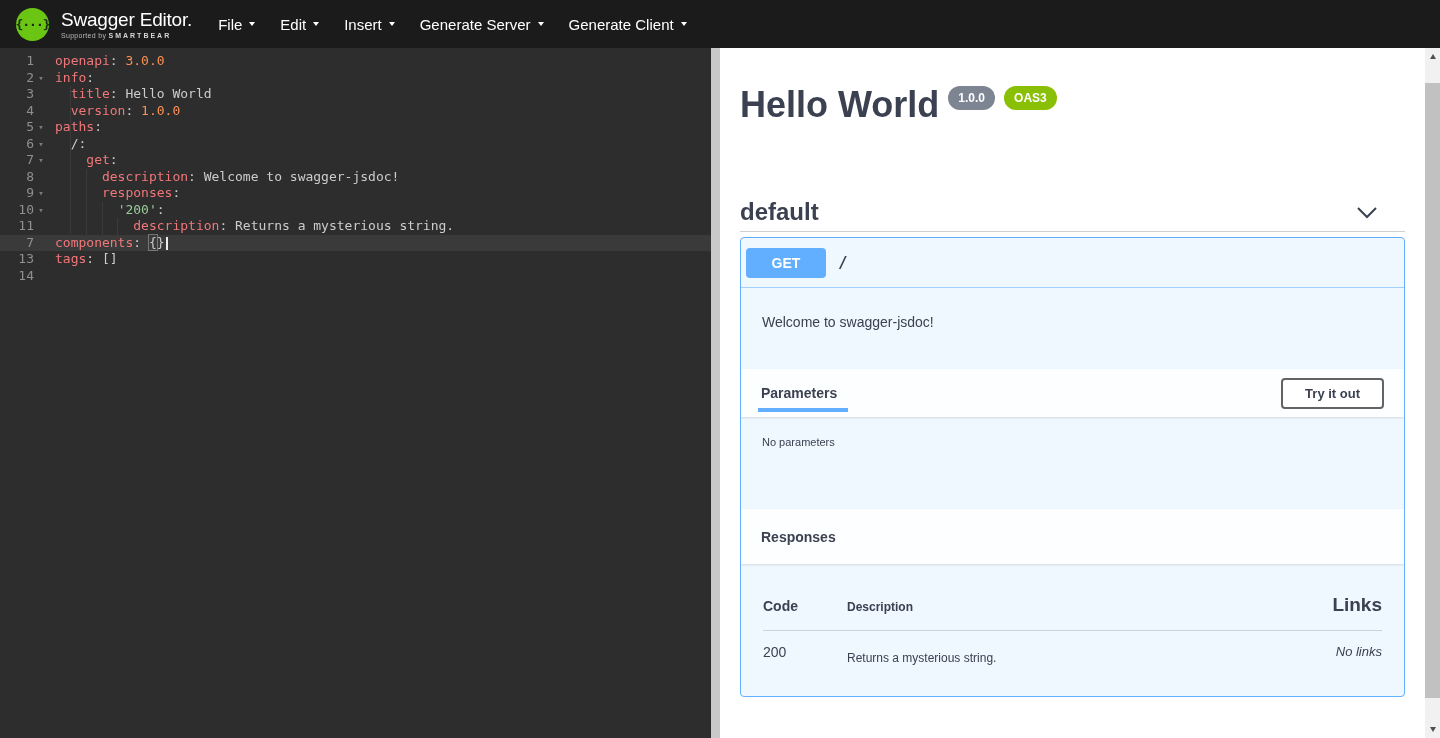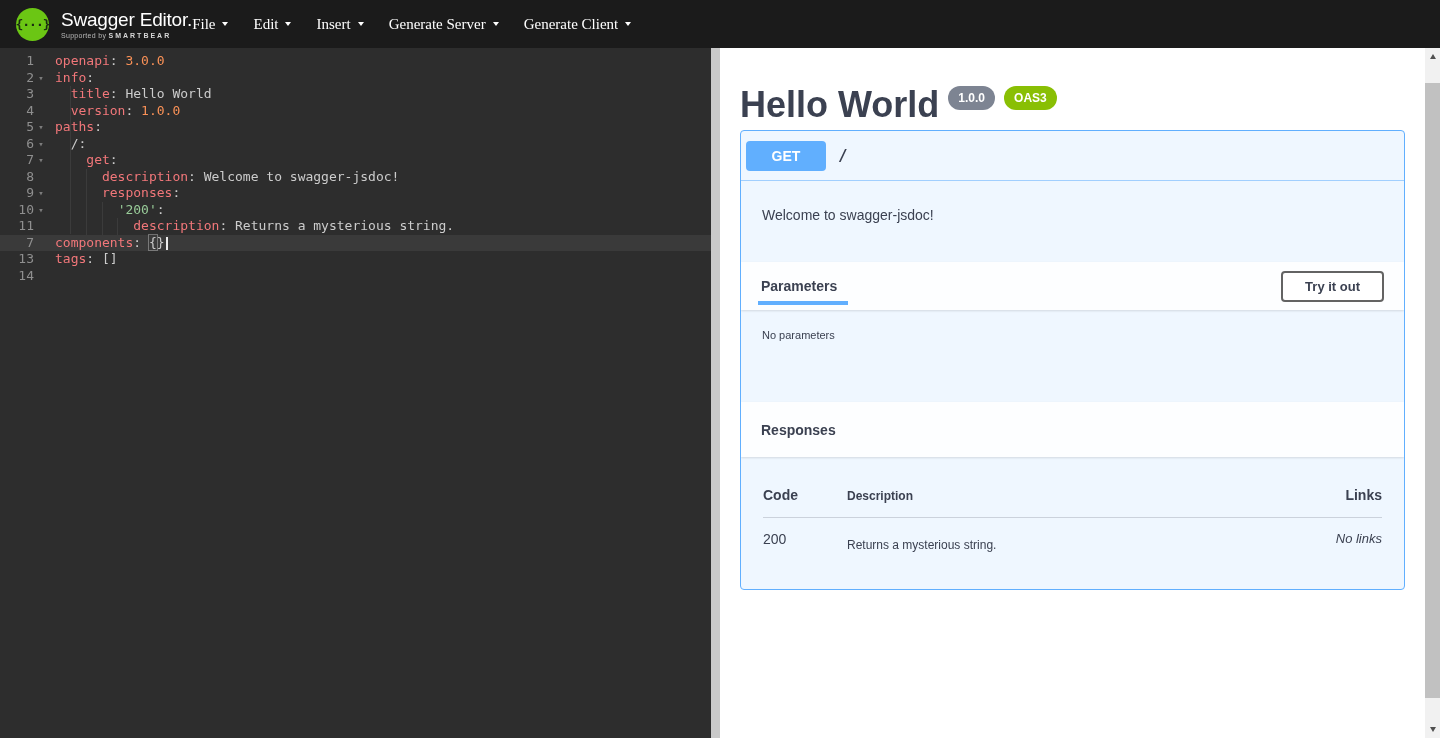--- a/index.html
+++ b/index.html
@@ -10,21 +10,21 @@
   .topbar { height:48px; background:#1b1b1b; display:flex; align-items:center; }
   .brand { display:flex; align-items:center; margin-left:16px; }
   .logo { width:33px; height:33px; border-radius:50%; background:#6bc614;
           display:flex; align-items:center; justify-content:center; }
   .logo span { font-family:"DejaVu Sans Mono", monospace; font-weight:bold;
                font-size:13px; color:#1b2b13; letter-spacing:-1px; }
   .brand-text { margin-left:12px; display:flex; flex-direction:column; }
   .brand-title { color:#ffffff; font-size:19px; letter-spacing:-0.2px; line-height:21px; }
   .brand-tagline { font-size:7px; color:#b9b9b9; margin-top:2px; letter-spacing:.3px;}
   .brand-tagline b { letter-spacing:2px; color:#d6d6d6; }
-  .menus { display:flex; gap:25px; list-style:none;font-family:Liberation Serif, serif; }
+  .menus { display:flex; margin-left:26px; gap:25px; list-style:none; }
   .menu { display:flex; align-items:center; gap:7px; color:#fff; font-size:15px; cursor:pointer; }
   .caret { width:0; height:0; border-left:3.5px solid transparent;
            border-right:3.5px solid transparent; border-top:4.5px solid #ffffff; }
 
   
   .main { display:flex; height:690px; }
 
   
   .editor { width:711px; background:#2d2d2d; position:relative; overflow:hidden;
             font-family:"DejaVu Sans Mono", monospace; font-size:13px; line-height:16.5px; }
@@ -88,21 +88,21 @@
                 color:#3b4151; font-weight:bold; font-size:13px; padding:6px 22px;
                 font-family:"Liberation Sans", sans-serif; cursor:pointer; }
 
   .params-body { height:92px; padding:19px 21px; font-size:11px; color:#3b4151; }
 
   .resp-wrapper { padding:30px 22px 0 22px; }
   .resp-thead { display:flex; align-items:baseline; padding-bottom:14px;
                 border-bottom:1px solid rgba(59,65,81,.2); }
   .col-code { width:84px; flex:none; font-size:14px; font-weight:bold; }
   .col-desc { flex:1; font-size:12px; font-weight:bold; }
-  .col-links { flex:none; font-size:14px; font-weight:bold; }
+  .col-links { flex:none; font-size:19px; font-weight:bold; }
   .resp-row { display:flex; align-items:flex-start; margin-top:13px; }
   .cell-code { width:84px; flex:none; font-size:14px; color:#3b4151; }
   .cell-desc { flex:1; font-size:12px; color:#3b4151; margin-top:7px; }
   .cell-links { flex:none; font-size:13px; font-style:italic; color:#3b4151; }
 
   
   .scrollbar { width:15px; background:#f1f1f1; position:relative; }
   .sb-btn { height:17px; display:flex; align-items:center; justify-content:center; }
   .sb-btn.down { position:absolute; bottom:0; left:0; right:0; }
   .arr-up { width:0; height:0; border-left:3.5px solid transparent;
@@ -227,20 +227,26 @@
   <div class="splitter"></div>
 
   <div class="pane">
 
     <div class="info-row">
       <h1 class="api-title">Hello World</h1>
       <span class="badge version">1.0.0</span>
       <span class="badge oas">OAS3</span>
     </div>
 
+    <div class="tag-header">
+      <span class="tag-name">default</span>
+      <svg class="tag-chevron" width="22" height="13" viewBox="0 0 22 13">
+        <polyline points="2,2 11,11 20,2" fill="none" stroke="#3b4151" stroke-width="2"></polyline>
+      </svg>
+    </div>
 
     <div class="opblock">
       <div class="op-summary">
         <button class="method-btn">GET</button>
         <span class="op-path">/</span>
       </div>
 
       <div class="op-desc">Welcome to swagger-jsdoc!</div>
 
       <div class="sec-header params">

